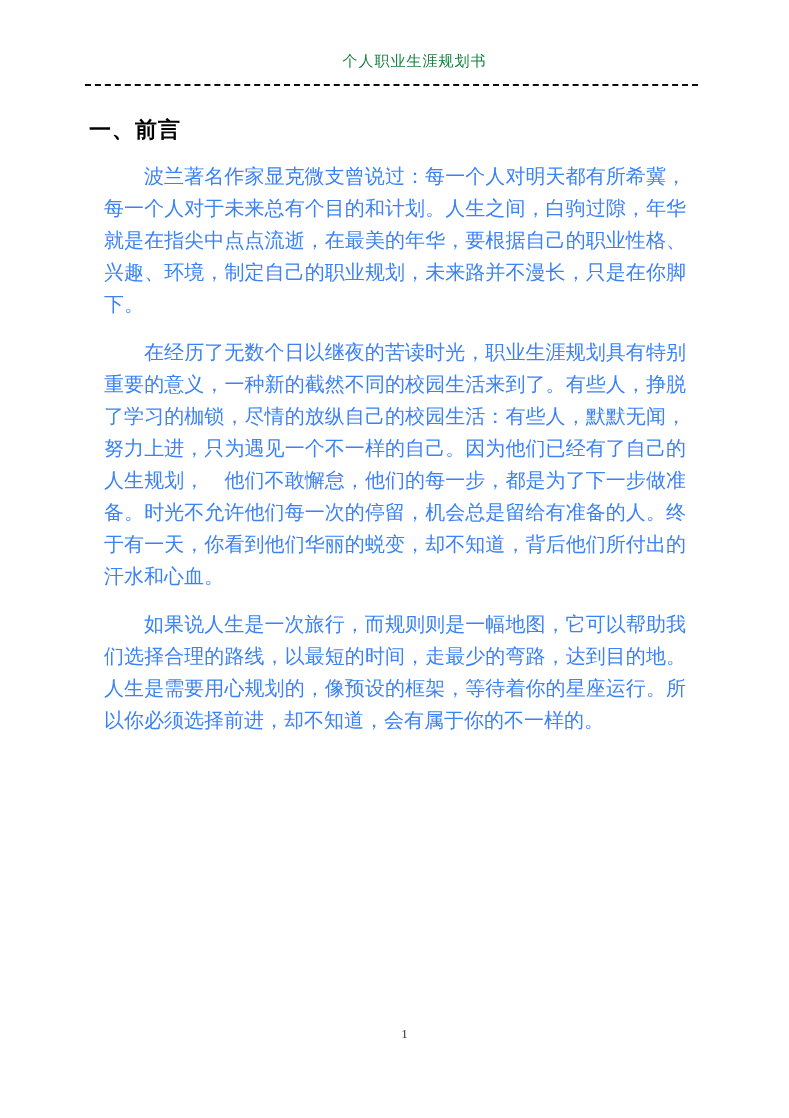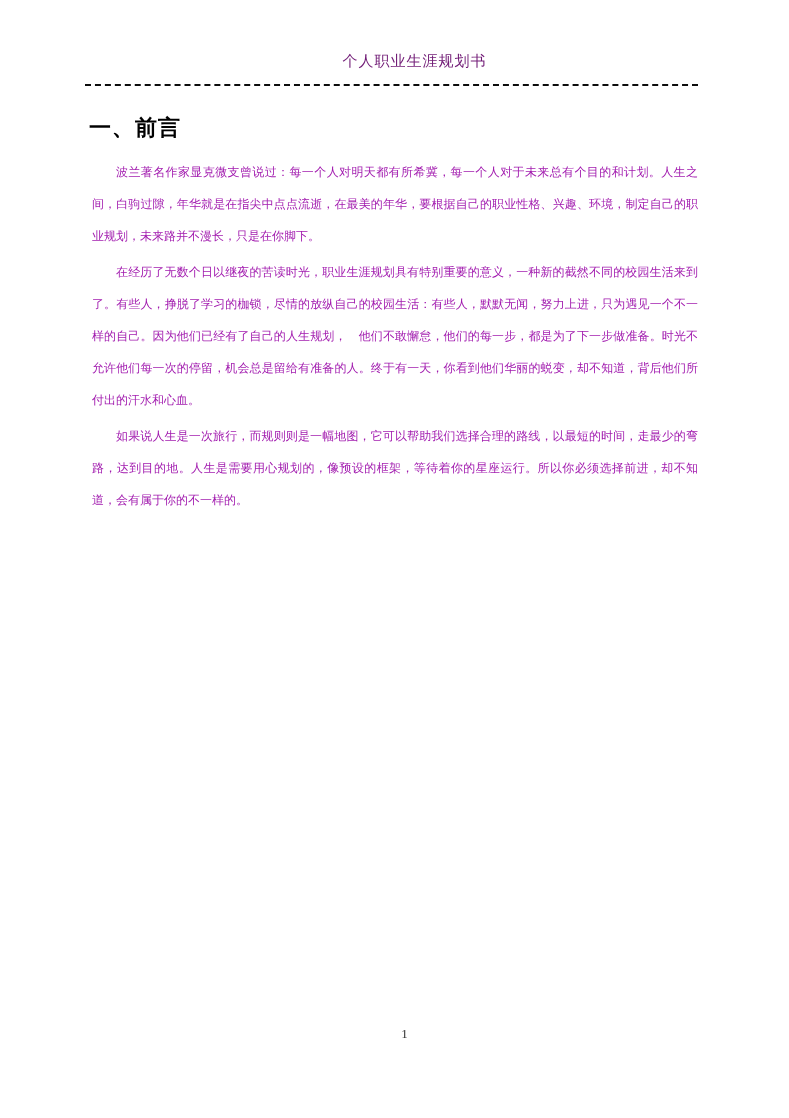--- a/index.html
+++ b/index.html
@@ -21,53 +21,53 @@
     background: #ffffff;
   }
   .header-title {
     position: absolute;
     top: 52px;
     left: 40px;
     right: 0;
     text-align: center;
     font-size: 15px;
     letter-spacing: 1px;
-    color: #701a75;
+    color: #15803d;
     white-space: nowrap;
   }
   .header-rule {
     position: absolute;
     top: 84px;
     left: 85px;
     width: 613px;
     height: 0;
     border-top: 2px dashed #0d0d0d;
   }
   .content {
     position: absolute;
     left: 88px;
     top: 0;
     width: 614px;
   }
   .section-heading {
     margin: 116px 0 12px 1px;
-    font-family: Liberation Mono, monospace;
+    font-family: Liberation Sans, sans-serif;
     font-weight: 700;
     font-size: 22px;
     line-height: 28px;
     color: #000000;
     letter-spacing: 1px;
   }
   .content p {
-    margin: 4px;
-    font-size: 12px;
+    margin: 16px;
+    font-size: 20px;
     line-height: 32px;
     text-align: justify;
     text-indent: 2em;
-    color: #a21caf;
+    color: #3b82f6;
   }
   .page-number {
     position: absolute;
     top: 1026px;
     left: 20px;
     right: 0;
     text-align: center;
     font-size: 13px;
     color: #333333;
   }

